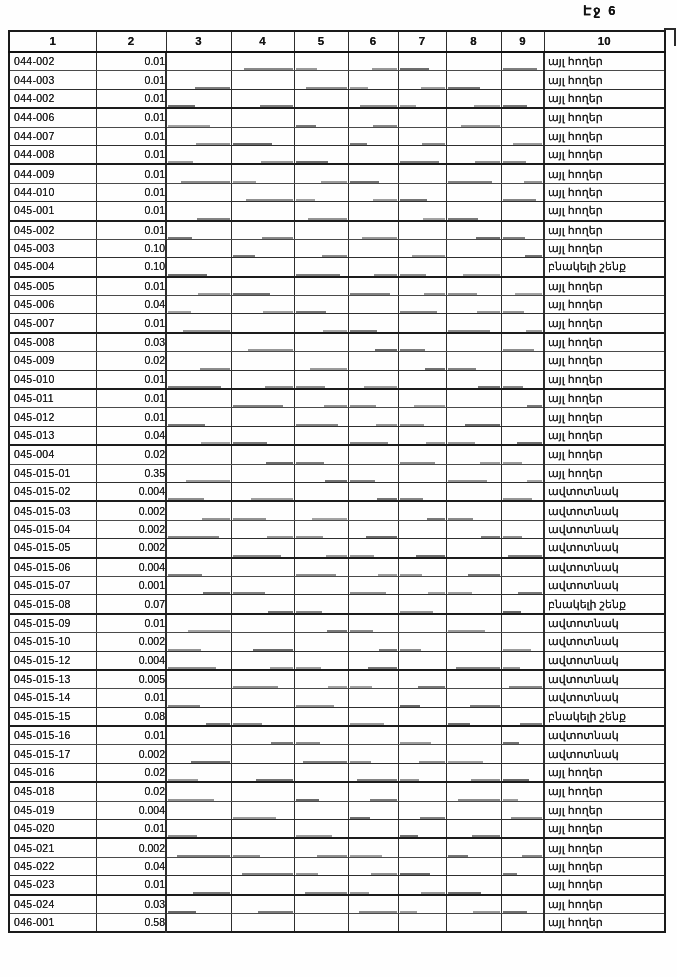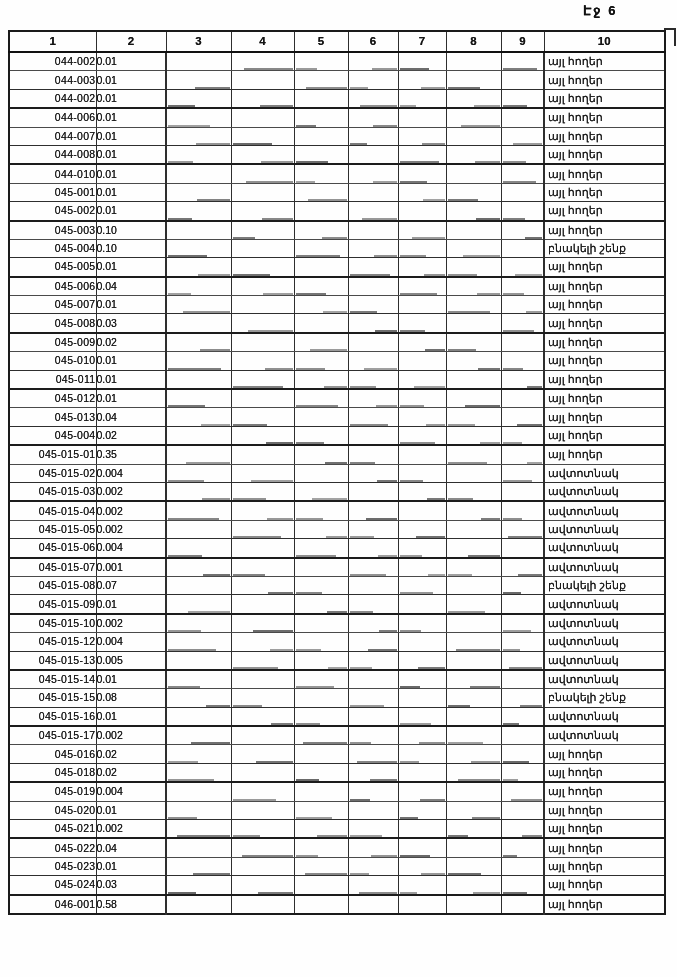--- a/index.html
+++ b/index.html
@@ -27,23 +27,23 @@
   th,td{
     border:1px solid #2e2e2e;
     padding:0;height:17.4px;overflow:hidden;white-space:nowrap;
     font-size:10.5px;line-height:17px;vertical-align:middle;
   }
   thead th{
     height:19px;font-size:11.5px;font-weight:bold;text-align:center;
     border-bottom:2px solid #111;color:#141414;
     text-shadow:0 0 .5px #333;
   }
-  tbody td.code{text-align:right;padding-left:4px;letter-spacing:.3px;
+  tbody td.code{text-align:left;padding-left:4px;letter-spacing:.3px;
     text-shadow:0 0 .5px #2a2a2a;}
-  tbody td.value{text-align:left;text-shadow:0 0 .5px #2a2a2a;}
+  tbody td.value{text-align:right;text-shadow:0 0 .5px #2a2a2a;}
   tbody td.note{text-align:left;padding-left:3px;font-size:11px;
     text-shadow:0 0 .5px #2a2a2a;}
   tbody td.empty{position:relative;}
   
   tbody tr:nth-child(3n) td{border-bottom-width:2px;border-bottom-color:#1c1c1c;}
   tbody tr:nth-child(3n+1) td{border-bottom-color:#4a4a4a;}
   tbody tr td:nth-child(2){border-right-width:2px;}
   tbody tr td:nth-child(9){border-right-width:2px;}
   .dash{position:absolute;height:2px;background:#353535;bottom:0;}
   .corner-tick{
@@ -214,20 +214,44 @@
           </td>
           <td class="empty">
             <div class="dash" style="width: 45%; right: 1px; opacity: 0.55;"></div>
           </td>
           <td class="empty">
             <div class="dash" style="width: 56%; left: 1px; opacity: 0.56;"></div>
           </td>
           <td class="note">այլ հողեր</td>
         </tr>
         <tr>
+          <td class="code">044-009</td>
+          <td class="value">0.01</td>
+          <td class="empty">
+            <div class="dash" style="width: 77%; right: 1px; opacity: 0.57;"></div>
+          </td>
+          <td class="empty">
+            <div class="dash" style="width: 38%; left: 1px; opacity: 0.48;"></div>
+          </td>
+          <td class="empty">
+            <div class="dash" style="width: 49%; right: 1px; opacity: 0.49;"></div>
+          </td>
+          <td class="empty">
+            <div class="dash" style="width: 60%; left: 1px; opacity: 0.7;"></div>
+          </td>
+          <td class="empty"></td>
+          <td class="empty">
+            <div class="dash" style="width: 82%; left: 1px; opacity: 0.62;"></div>
+          </td>
+          <td class="empty">
+            <div class="dash" style="width: 43%; right: 1px; opacity: 0.53;"></div>
+          </td>
+          <td class="note">այլ հողեր</td>
+        </tr>
+        <tr>
           <td class="code">044-010</td>
           <td class="value">0.01</td>
           <td class="empty"></td>
           <td class="empty">
             <div class="dash" style="width: 75%; right: 1px; opacity: 0.55;"></div>
           </td>
           <td class="empty">
             <div class="dash" style="width: 36%; left: 1px; opacity: 0.46;"></div>
           </td>
           <td class="empty">

